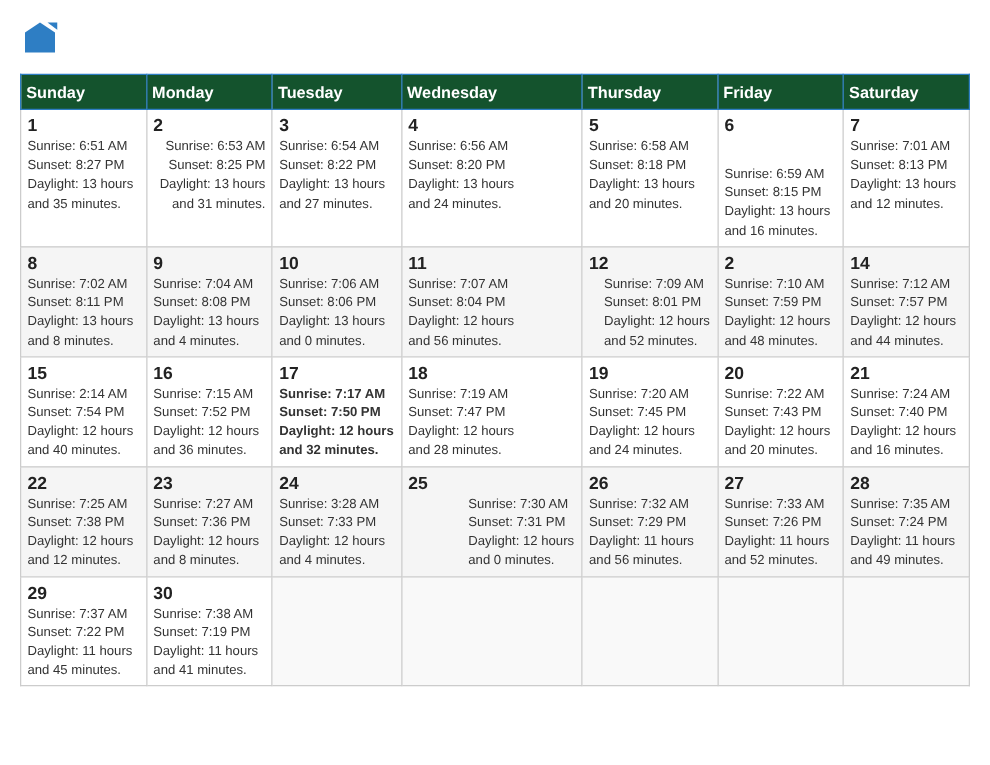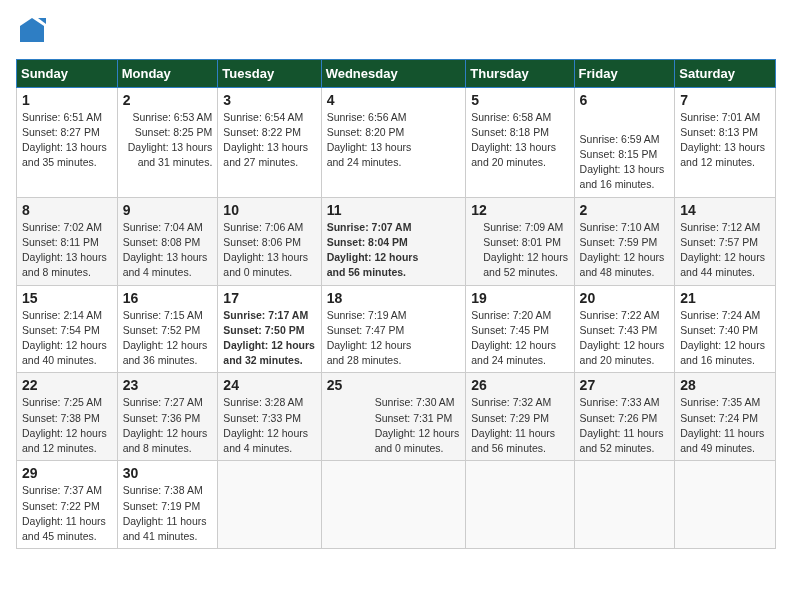--- a/index.html
+++ b/index.html
@@ -194,21 +194,21 @@
         </td>
         <td>
           <span class="day-num">10</span>
           <div class="day-info" style="white-space: pre-line;">Sunrise: 7:06 AM
 Sunset: 8:06 PM
 Daylight: 13 hours
 and 0 minutes.</div>
         </td>
         <td>
           <span class="day-num">11</span>
-          <div class="day-info" style="white-space: pre-line; font-weight: bold;">Sunrise: 7:07 AM
+          <div class="day-info" style="white-space: pre-line;">Sunrise: 7:07 AM
 Sunset: 8:04 PM
 Daylight: 12 hours
 and 56 minutes.</div>
         </td>
         <td>
           <span class="day-num">12</span>
           <div class="day-info" style="white-space: pre-line; margin-left: 12px;">Sunrise: 7:09 AM
 Sunset: 8:01 PM
 Daylight: 12 hours
 and 52 minutes.</div>

